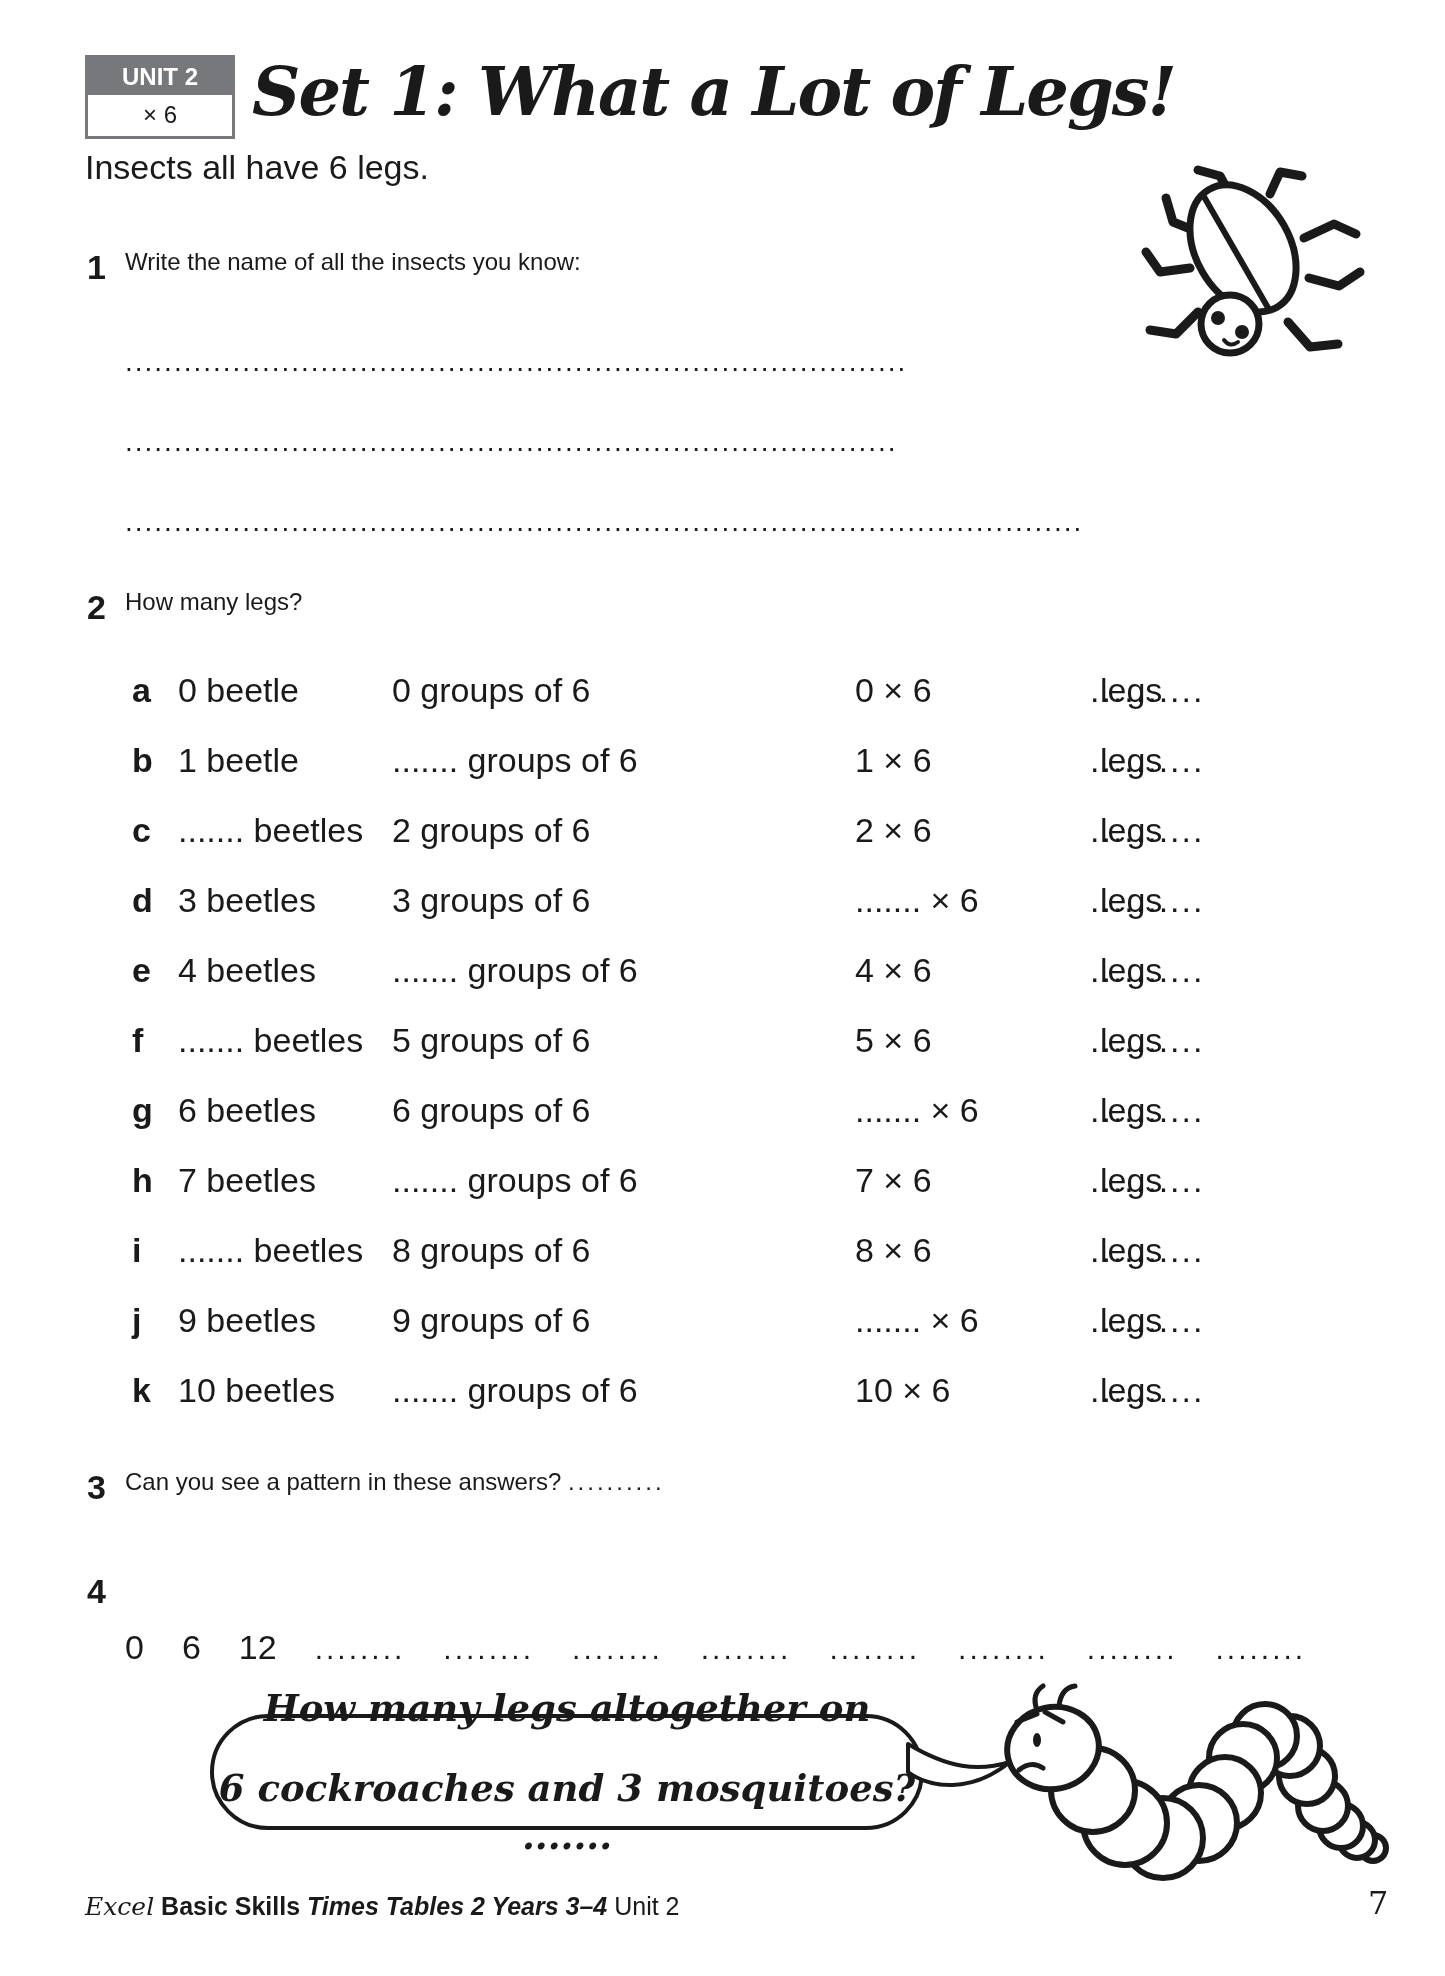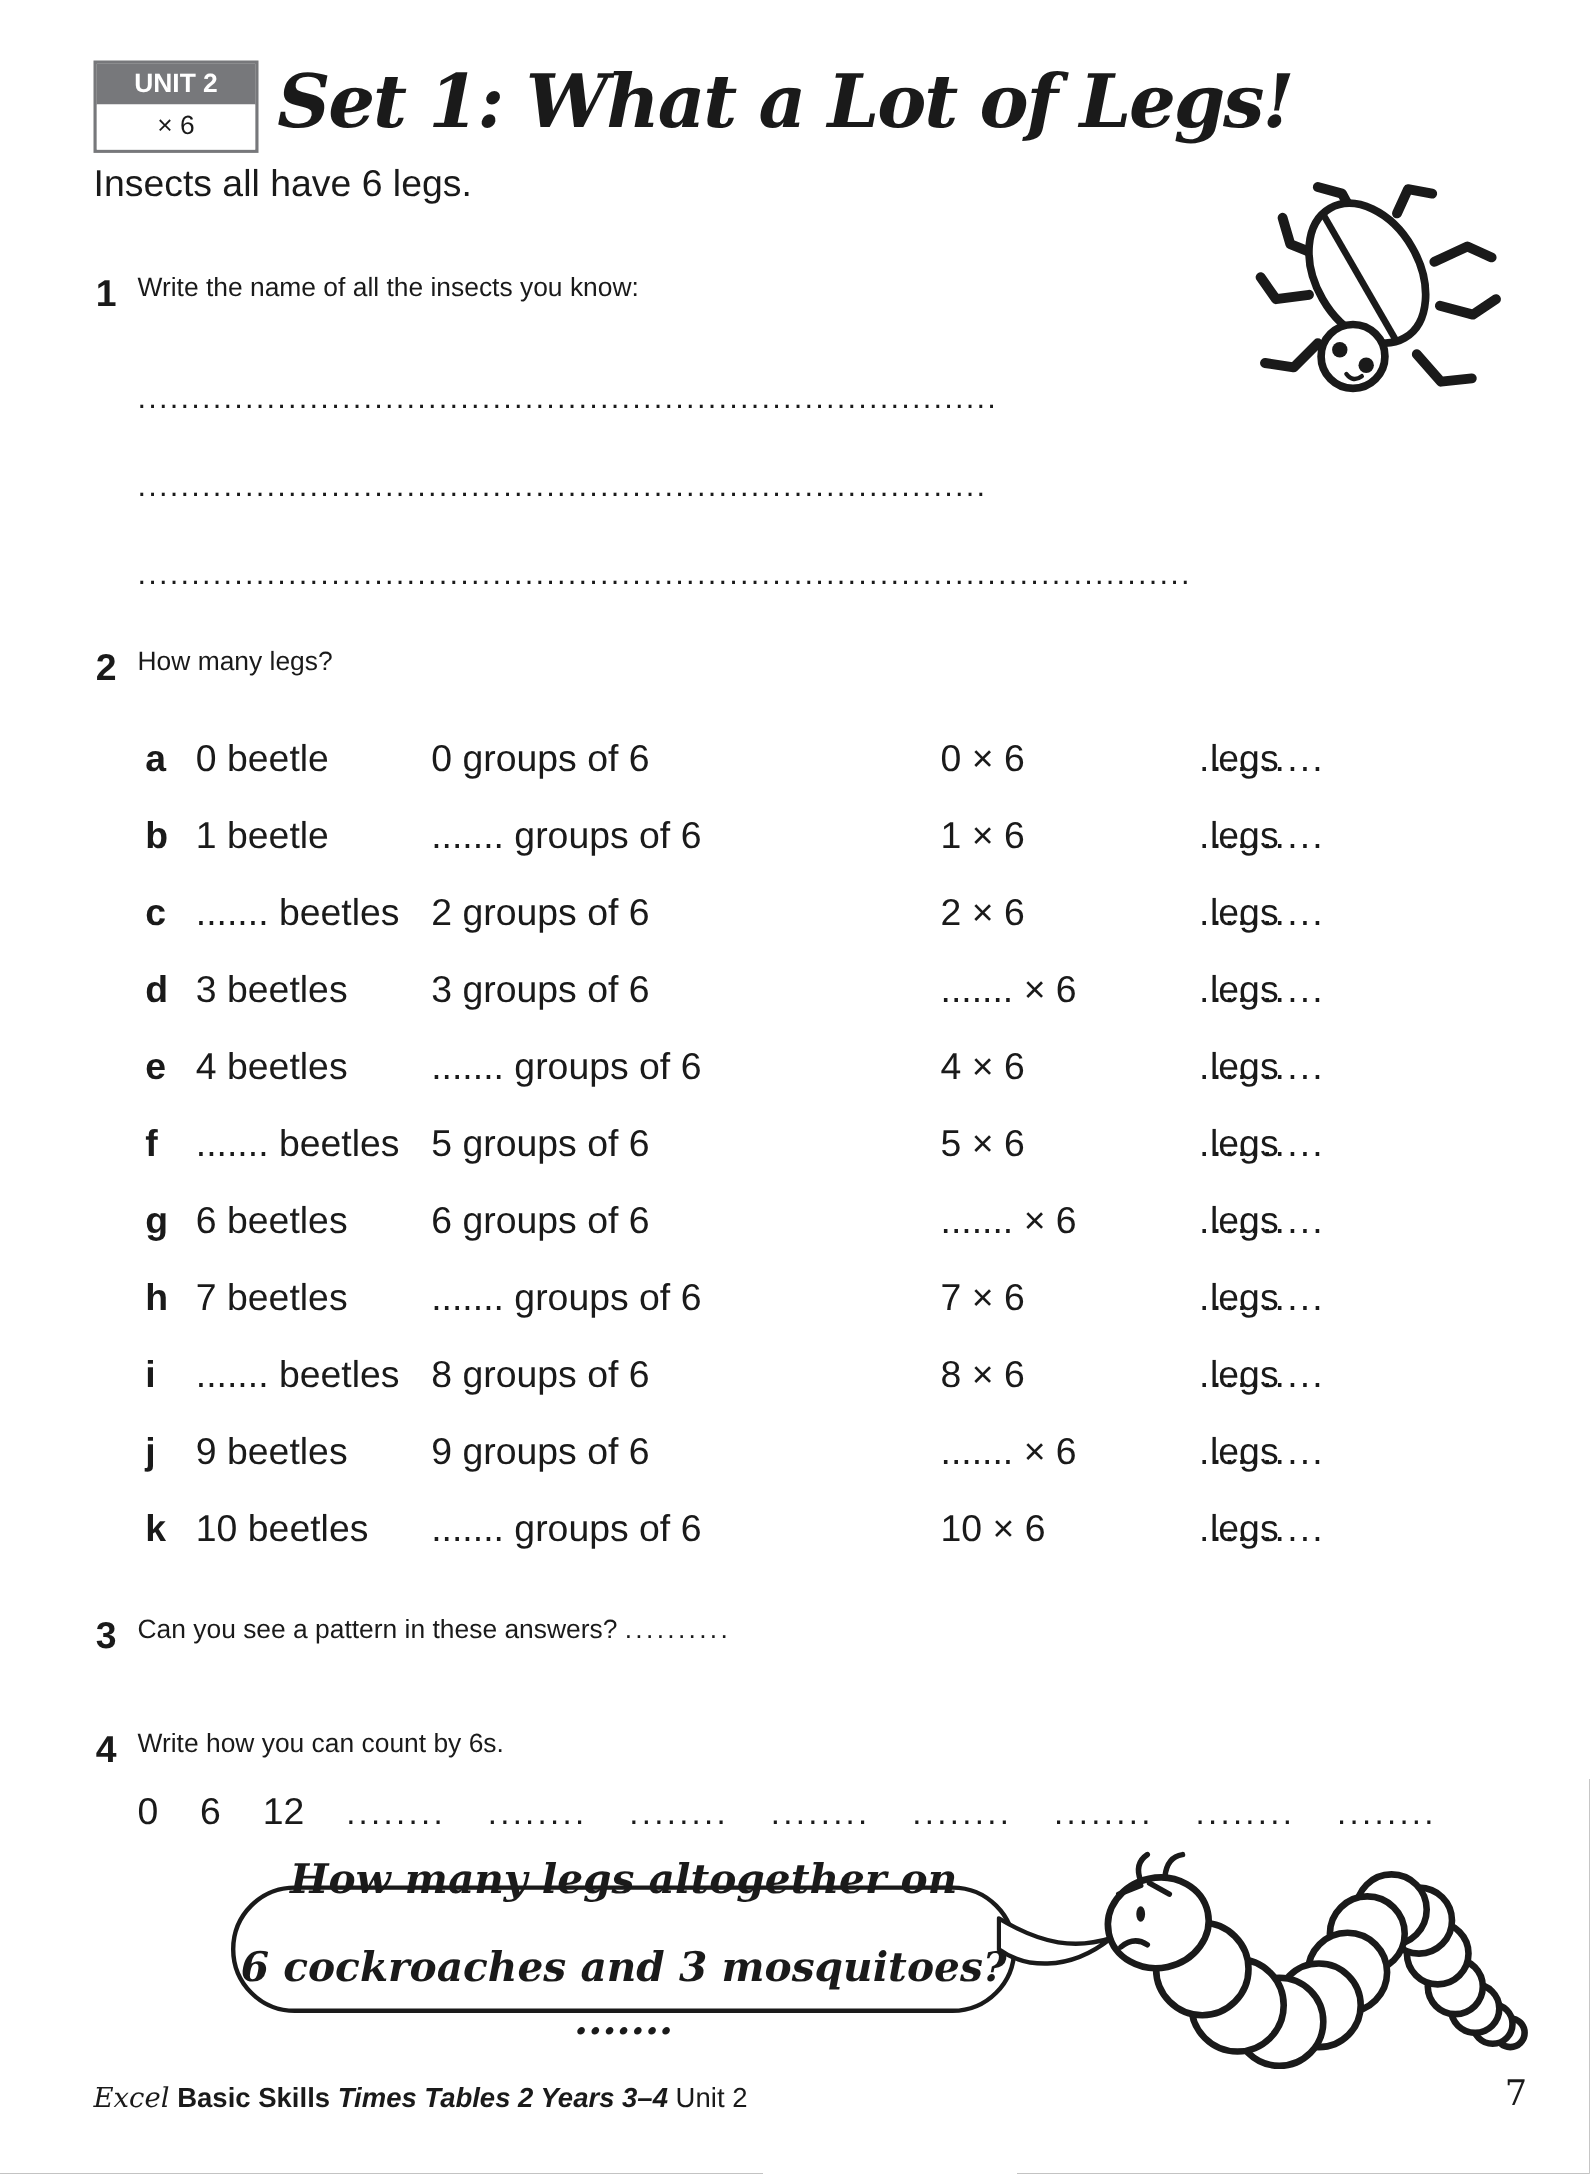--- a/index.html
+++ b/index.html
@@ -229,21 +229,20 @@
     </div>
   </div>
 
   <div class="qnum" style="top:1468px;">3</div>
   <div class="qtext q3text" style="top:1468px;">
     <span>Can you see a pattern in these answers?</span>
     <span class="dots">..........</span>
   </div>
 
   <div class="qnum" style="top:1572px;">4</div>
-  <div class="qtext" style="top:1572px;">Write how you can count by 6s.</div>
   <div class="seq">
       <span>0</span>
       <span>6</span>
       <span>12</span>
       <span class="blank">........</span>
       <span class="blank">........</span>
       <span class="blank">........</span>
       <span class="blank">........</span>
       <span class="blank">........</span>
       <span class="blank">........</span>

